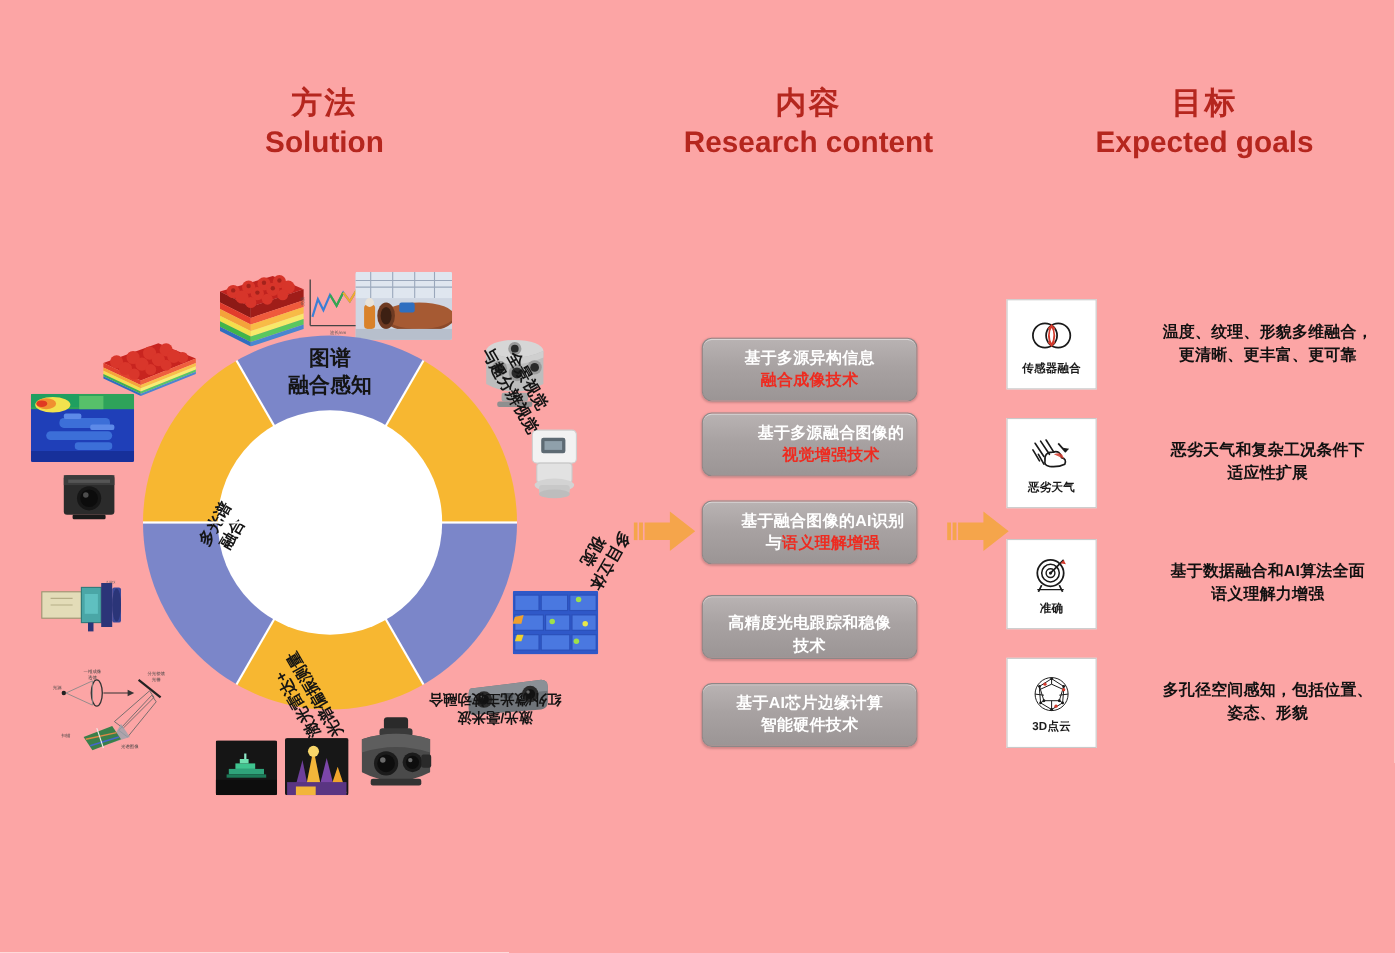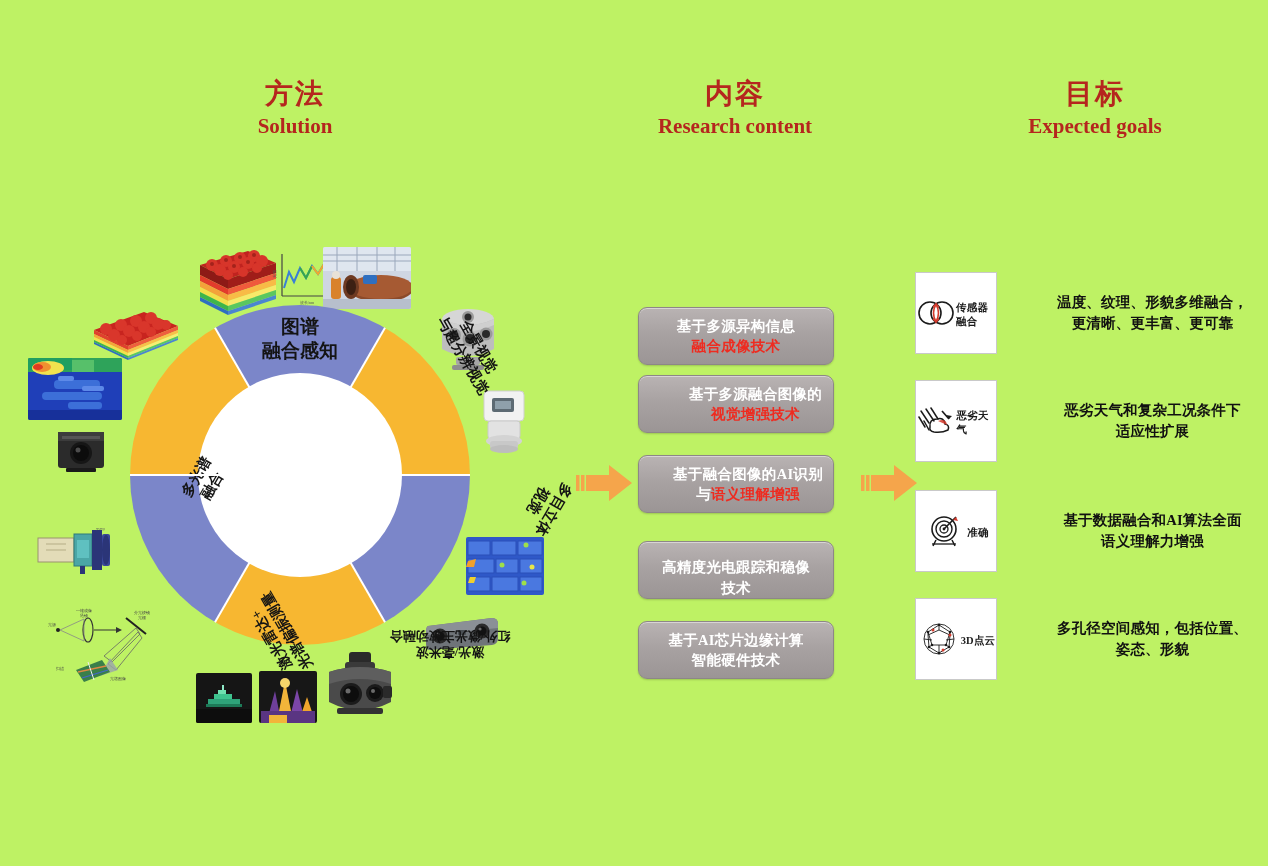--- a/index.html
+++ b/index.html
@@ -2,26 +2,26 @@
 <html><head>
 <meta charset="utf-8">
 <style>
   * { box-sizing: border-box; margin: 0; padding: 0; }
   html, body {
     width: 1268px; height: 866px;
     background: #ffffff;
     font-family: "Liberation Sans", "DejaVu Sans", sans-serif;
     overflow: hidden;
   }
-  #stage { position: relative; width: 1268px; height: 866px; background:#bef264;font-family:Liberation Serif, serif; }
+  #stage { position: relative; width: 1268px; height: 866px; background:#fca5a5; }
 
   
   .col-head { position: absolute; text-align: center; color: #B5261E; font-weight: 700; line-height: 1.15; }
   .col-head .cn { font-size: 28px; letter-spacing: 2px; display:block; }
-  .col-head .en { font-size: 21px; display:block; margin-top: 4px; }
+  .col-head .en { font-size: 27px; display:block; margin-top: 4px; }
 
   #head-solution { left: 170px; top: 78px; width: 250px; }
   #head-content  { left: 585px; top: 78px; width: 300px; }
   #head-goals    { left: 945px; top: 78px; width: 300px; }
 
   
   #wheel-wrap { position: absolute; left: 130px; top: 305px; width: 340px; height: 340px; }
   #donut { position:absolute; inset:0; border-radius:50%; }
   #donut-hole {
     position: absolute; left: 68px; top: 68px; width: 204px; height: 204px;
@@ -63,21 +63,21 @@
     font-size: 14.5px; font-weight: 700; color: #ffffff; line-height: 1.4;
     letter-spacing: .3px;
   }
   .mid-box .hl { color: #EE2B20; }
 
   
   .goal-row { position: absolute; left: 915px; width: 340px; height: 82px; }
   .goal-icon {
     position:absolute; left:0; top:0; width: 82px; height: 82px;
     border: 1px solid #c9c9c9; background:#fff;
-    display:flex; flex-direction:row; align-items:center; justify-content:center;
+    display:flex; flex-direction:column; align-items:center; justify-content:center;
   }
   .goal-icon .glyph { width:44px; height:40px; display:flex; align-items:center; justify-content:center; }
   .goal-icon .cap { font-size: 10.5px; font-weight:700; color:#1a1a1a; margin-top:3px; letter-spacing:.2px; }
   .goal-text {
     position:absolute; left: 115px; top: 50%; transform: translateY(-50%);
     width: 245px; text-align:center;
     font-size: 14.5px; font-weight:700; color:#111; line-height:1.45; letter-spacing:.2px;
   }
 </style>
 </head>

